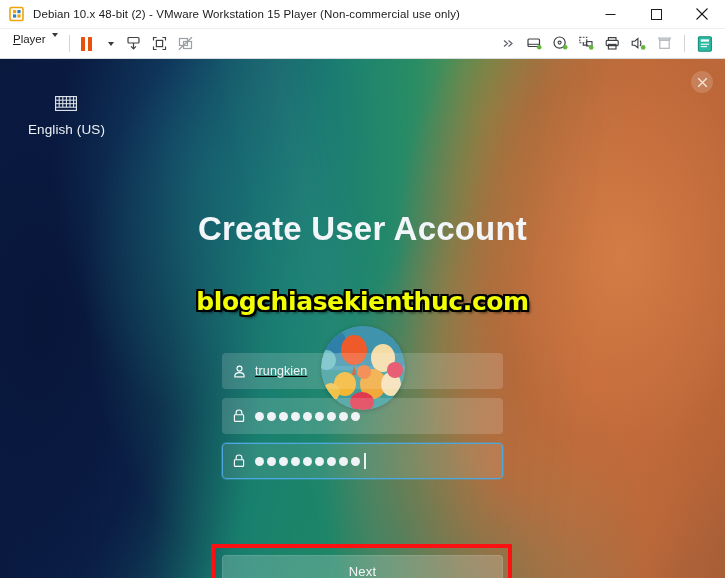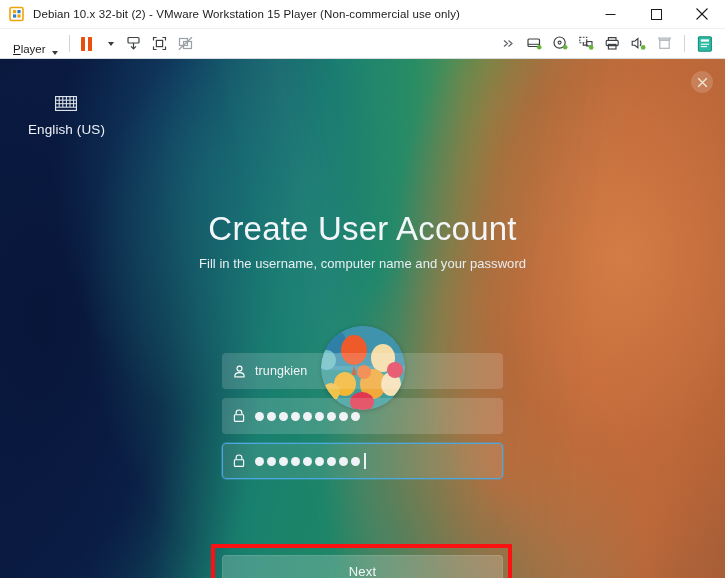--- a/index.html
+++ b/index.html
@@ -33,21 +33,21 @@
   }
   .winbtn svg{display:block}
 
   
   .toolbar{
     position:absolute;left:0;top:29px;width:725px;height:30px;
     background:#ffffff;border-bottom:1px solid #d7dbde;
     display:flex;align-items:center;box-sizing:border-box;
   }
   .player-menu{
-    display:flex;align-items:flex-end;margin-left:9px;font-size:11.5px;color:#1b1b1b;
+    display:flex;align-items:flex-start;margin-left:9px;font-size:11.5px;color:#1b1b1b;
     height:22px;padding:0 4px;
   }
   .player-menu u{text-decoration:underline}
   .caret{
     width:0;height:0;border-left:3.5px solid transparent;border-right:3.5px solid transparent;
     border-top:4px solid #3a3a3a;margin-left:6px;
   }
   .tb-sep{width:1px;height:17px;background:#d0d4d7;margin:0 7px;}
   .pause-ico{display:flex;align-items:center;margin-left:4px}
   .pause-ico i{display:block;width:4px;height:14px;background:#e8500e;margin-right:3px;border-radius:.5px}
@@ -99,21 +99,21 @@
   }
   .kb-ico{width:22px;height:15px;display:block}
   .kb-label{font-size:13.5px;color:#eef2f6;letter-spacing:.1px;}
 
   
   .headline-clip{
     position:absolute;left:0;top:155px;width:725px;height:31px;overflow:hidden;
   }
   .headline{
     position:absolute;left:0;top:-4px;width:725px;text-align:center;
-    font-size:33px;font-weight:400;color:#f3f6f9;letter-spacing:.2px;
+    font-size:33px;font-weight:700;color:#f3f6f9;letter-spacing:.2px;
     line-height:38px;white-space:nowrap;
   }
   .subline{
     position:absolute;left:0;top:197px;width:725px;text-align:center;
     font-size:13px;color:#e9eef2;letter-spacing:.05px;
   }
 
   
   .watermark{
     position:absolute;left:0;top:228px;width:725px;text-align:center;
@@ -133,20 +133,21 @@
   }
   .avatar svg{display:block}
 
   
   .form{position:absolute;left:222px;top:294px;width:281px;}
   .field{
     position:relative;height:36px;margin-bottom:9px;border-radius:4px;
     background:rgba(255,255,255,.16);
     display:flex;align-items:center;box-sizing:border-box;
     border:1px solid rgba(255,255,255,0);
+    text-decoration:underline;
   }
   .field.focused{
     background:rgba(255,255,255,.10);
     border:1px solid #4ea8dd;
     box-shadow:0 0 0 1px rgba(78,168,221,.35);
   }
   .f-ico{
     width:32px;display:flex;align-items:center;justify-content:center;flex:0 0 auto;color:#ffffff;
   }
   .f-ico svg{display:block}
@@ -180,21 +181,21 @@
   <div class="titlebar">
     <span class="vm-icon">
       <svg width="16" height="16" viewBox="0 0 16 16">
         <rect x="1" y="1.5" width="13" height="13" rx="1.5" fill="none" stroke="#f0a30a" stroke-width="1.6"></rect>
         <rect x="4" y="4" width="3.2" height="3.2" fill="#f0a30a"></rect>
         <rect x="8.4" y="4" width="3.2" height="3.2" fill="#2a7fc9"></rect>
         <rect x="4" y="8.4" width="3.2" height="3.2" fill="#2a7fc9"></rect>
         <rect x="8.4" y="8.4" width="3.2" height="3.2" fill="#f0a30a"></rect>
       </svg>
     </span>
-    <span class="title-text">Debian 10.x 32-bit (2) - VMware Workstation 15 Player (Non-commercial use only)</span>
+    <span class="title-text">Debian 10.x 48-bit (2) - VMware Workstation 15 Player (Non-commercial use only)</span>
     <div class="winbtns">
       <div class="winbtn">
         <svg width="11" height="11" viewBox="0 0 11 11">
             <line x1="0.5" y1="5.5" x2="10.5" y2="5.5" stroke="#1b1b1b" stroke-width="1"></line>
           </svg>
       </div>
       <div class="winbtn">
         <svg width="11" height="11" viewBox="0 0 11 11">
             <rect x="0.5" y="0.5" width="10" height="10" fill="none" stroke="#1b1b1b" stroke-width="1"></rect>
           </svg>
@@ -327,22 +328,22 @@
           <line x1="15" y1="0.6" x2="15" y2="11.2" stroke="#e6ecf1" stroke-width="1"></line>
           <line x1="18.6" y1="0.6" x2="18.6" y2="11.2" stroke="#e6ecf1" stroke-width="1"></line>
         </svg>
       </span>
       <span class="kb-label">English (US)</span>
     </div>
 
     <div class="headline-clip">
       <div class="headline">Create User Account</div>
     </div>
-    <div class="subline">Fill in the username, computer name and your password</div>
-
+
+    <div class="watermark">blogchiasekienthuc.com</div>
 
     <div class="avatar">
       <svg width="84" height="84" viewBox="0 0 84 84">
         <defs>
           <clipPath id="cc">
               <circle cx="42" cy="42" r="42"></circle>
             </clipPath>
         </defs>
         <g clip-path="url(#cc)">
           <rect width="84" height="84" fill="#4aa3b8"></rect>

